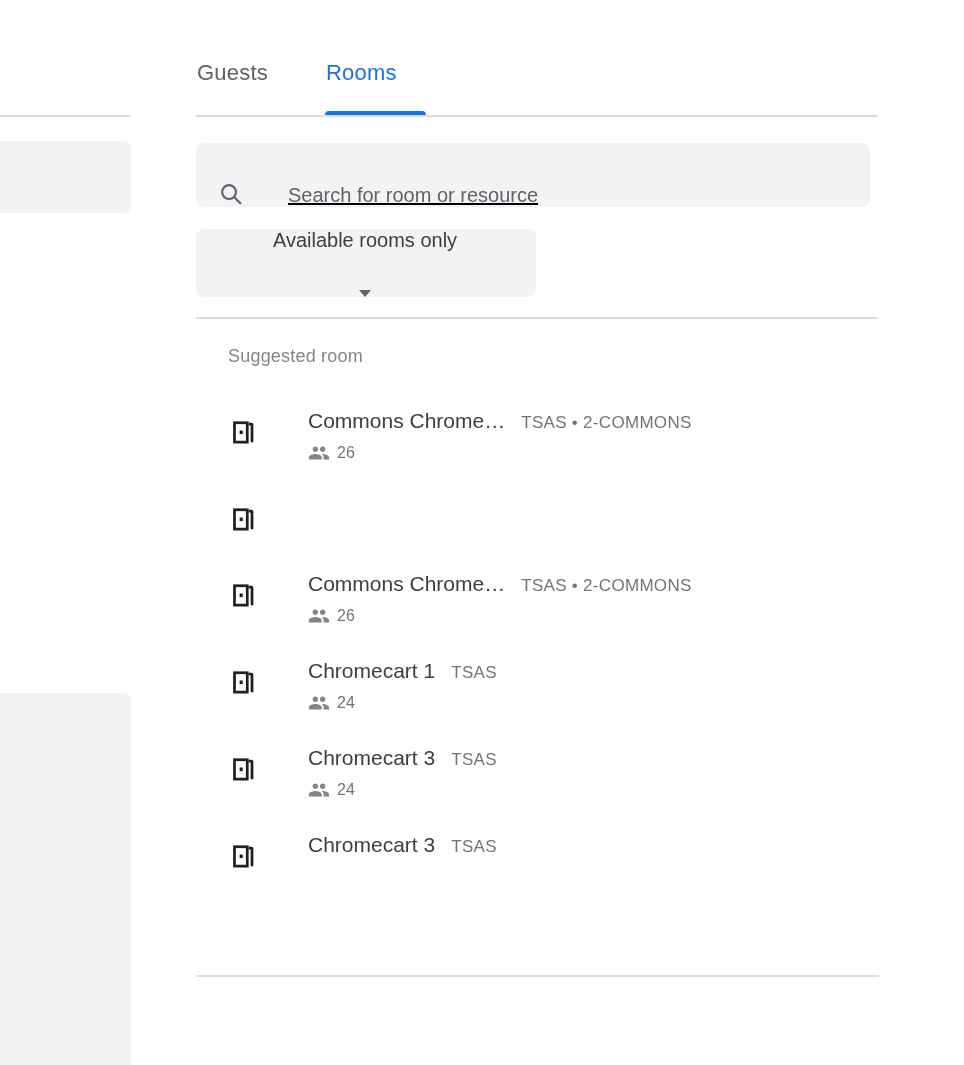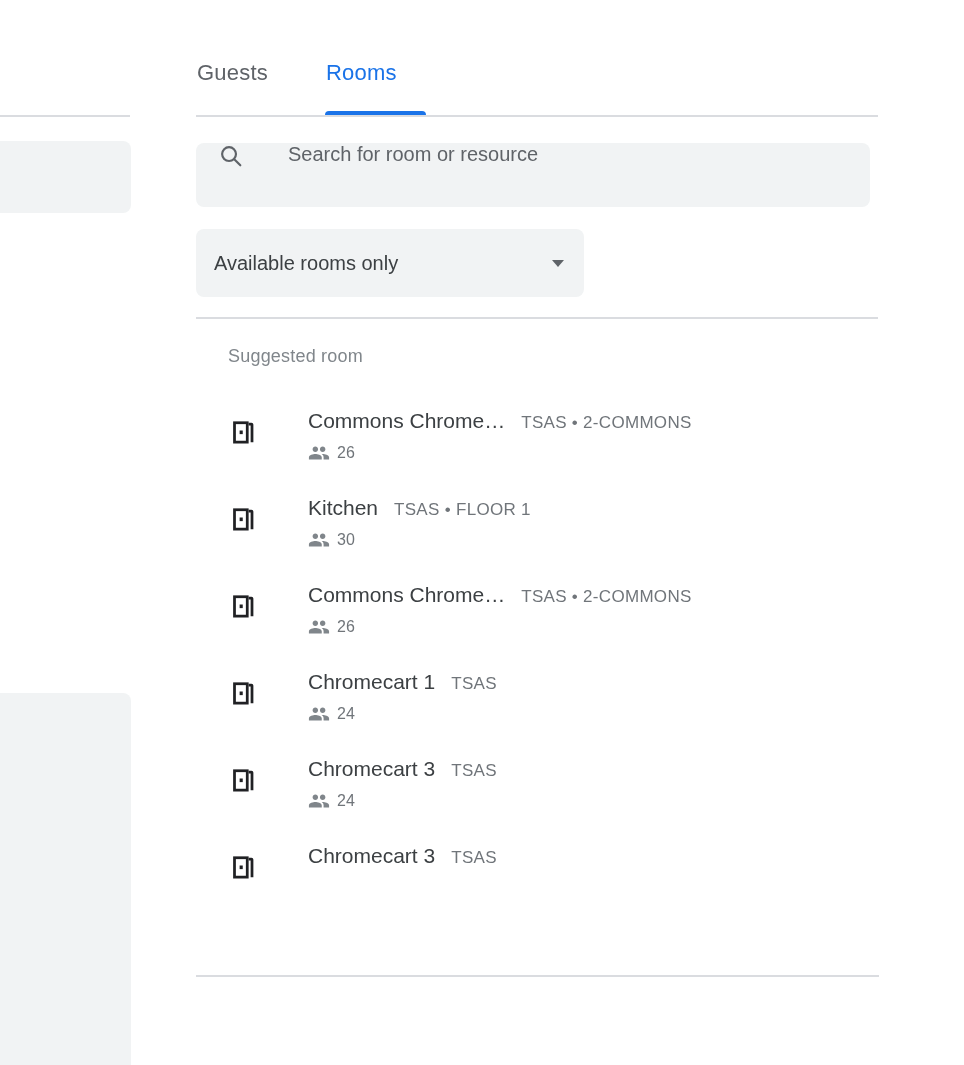--- a/index.html
+++ b/index.html
@@ -40,36 +40,36 @@
   }
   .tabs-divider {
     position: absolute; left: 196px; top: 115px; width: 682px; height: 2px;
     background: #dadce0;
   }
 
   
   .search-bar {
     position: absolute; left: 196px; top: 143px; width: 674px; height: 64px;
     background: #f1f3f4; border-radius: 8px;
-    display: flex; align-items: flex-start; padding-left: 22px;
+    display: flex; align-items: flex-end; padding-left: 22px; text-decoration: underline;
   }
   .search-bar svg { flex: 0 0 auto; }
   .search-input {
     flex: 1; margin-left: 44px; margin-right: 16px;
     background: transparent; border: none; outline: none;
     font-size: 20px; color: #3c4043; font-family: inherit;
   }
   .search-input::placeholder { color: #5f6368; opacity: 1; }
 
   
   .filter-dropdown {
-    position: absolute; left: 196px; top: 229px; width: 388px; height: 68px;
+    position: absolute; left: 196px; top: 229px; width: 340px; height: 68px;
     background: #f1f3f4; border-radius: 8px;
     display: flex; align-items: center; justify-content: space-between;
-    padding: 0 20px 0 18px; cursor: pointer; border: none; font-family: inherit;
+    padding: 0 20px 0 18px; cursor: pointer; border: none; font-family: inherit; flex-direction: column;
   }
   .filter-label { font-size: 20px; color: #3c4043; }
   .caret-down {
     width: 0; height: 0;
     border-left: 6px solid transparent; border-right: 6px solid transparent;
     border-top: 7px solid #5f6368;
   }
   .filter-divider {
     position: absolute; left: 196px; top: 317px; width: 682px; height: 2px;
     background: #dadce0;
@@ -158,32 +158,20 @@
 
 
   <div class="room-row">
     <div class="room-icon-col">
       <svg width="30" height="34" viewBox="0 0 24 24">
         <rect x="3.6" y="4.6" width="10.2" height="15.5" fill="none" stroke="#202124" stroke-width="2.2"></rect>
         <rect x="7.7" y="10.8" width="2.5" height="2.9" fill="#202124"></rect>
         <path d="M14.9 4.6 h2.3 c0.85 0 1.5 0.65 1.5 1.5 V20.1 h-2.2 V6.8 h-1.6 Z" fill="#202124"></path>
       </svg>
     </div>
-    <div class="room-text-col">
-      <div class="room-line1">
-        <span class="room-name">Kitchen</span>
-        <span class="room-location">TSAS • FLOOR 1</span>
-      </div>
-      <div class="room-line2">
-        <svg width="22" height="22" viewBox="0 0 24 24">
-          <path fill="#80868b" d="M16 11c1.66 0 2.99-1.34 2.99-3S17.66 5 16 5c-1.66 0-3 1.34-3 3s1.34 3 3 3zm-8 0c1.66 0 2.99-1.34 2.99-3S9.66 5 8 5C6.34 5 5 6.34 5 8s1.34 3 3 3zm0 2c-2.33 0-7 1.17-7 3.5V19h14v-2.5c0-2.33-4.67-3.5-7-3.5zm8 0c-.29 0-.62.02-.97.05 1.16.84 1.97 1.97 1.97 3.45V19h6v-2.5c0-2.33-4.67-3.5-7-3.5z"></path>
-        </svg>
-        <span class="room-capacity">30</span>
-      </div>
-    </div>
   </div>
 
   <div class="room-row">
     <div class="room-icon-col">
       <svg width="30" height="34" viewBox="0 0 24 24">
         <rect x="3.6" y="4.6" width="10.2" height="15.5" fill="none" stroke="#202124" stroke-width="2.2"></rect>
         <rect x="7.7" y="10.8" width="2.5" height="2.9" fill="#202124"></rect>
         <path d="M14.9 4.6 h2.3 c0.85 0 1.5 0.65 1.5 1.5 V20.1 h-2.2 V6.8 h-1.6 Z" fill="#202124"></path>
       </svg>
     </div>

